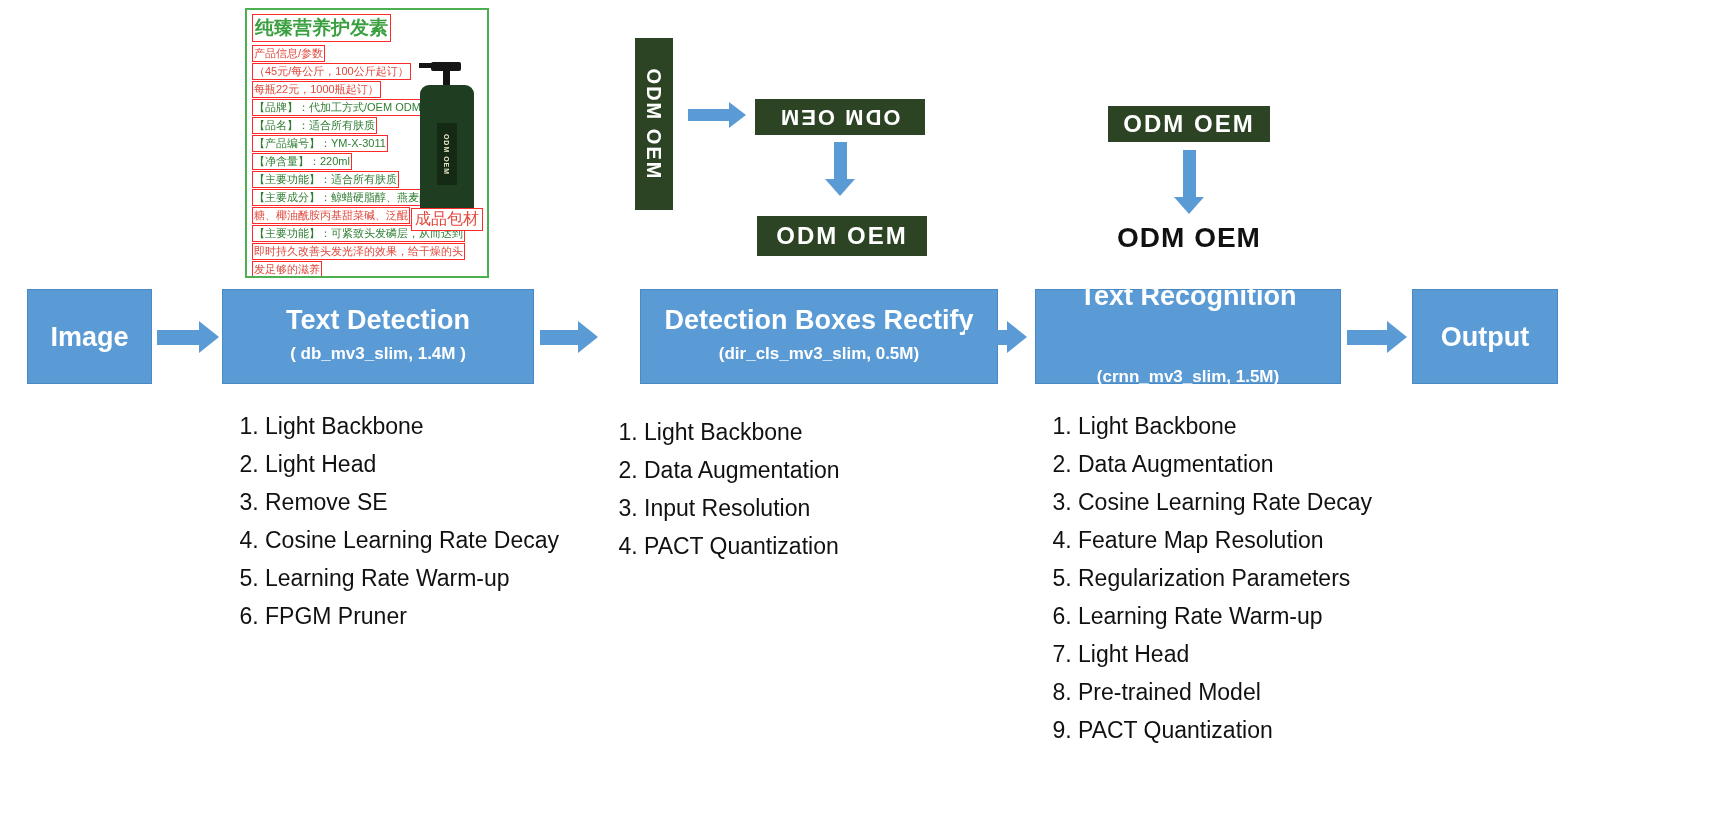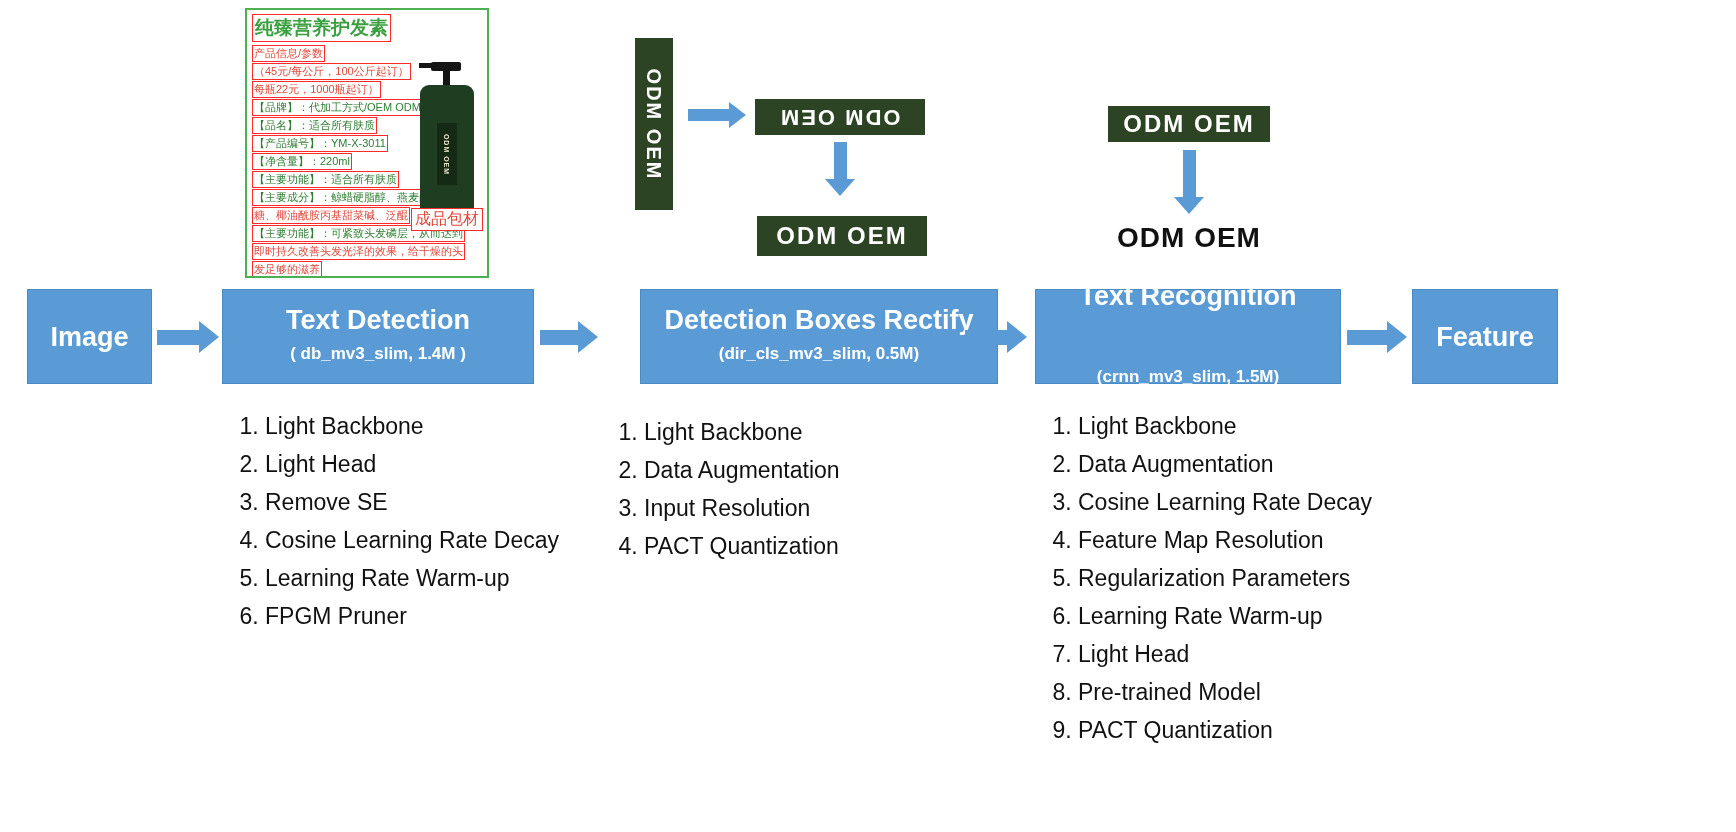--- a/index.html
+++ b/index.html
@@ -261,21 +261,21 @@
     <div>Text Recognition</div>
     <div class="sub">(crnn_mv3_slim, 1.5M)</div>
   </div>
 
   <div class="arrow-r" style="left:1347px; top:321px; width:60px; height:32px;">
     <div class="shaft"></div>
       <div class="head"></div>
   </div>
 
   <div class="flow-box" id="node-output">
-    <div>Feature</div>
+    <div>Output</div>
   </div>
 
   <ol class="opt-list" id="list-detect">
     <li>Light Backbone</li>
     <li>Light Head</li>
     <li>Remove SE</li>
     <li>Cosine Learning Rate Decay</li>
     <li>Learning Rate Warm-up</li>
     <li>FPGM Pruner</li>
   </ol>

